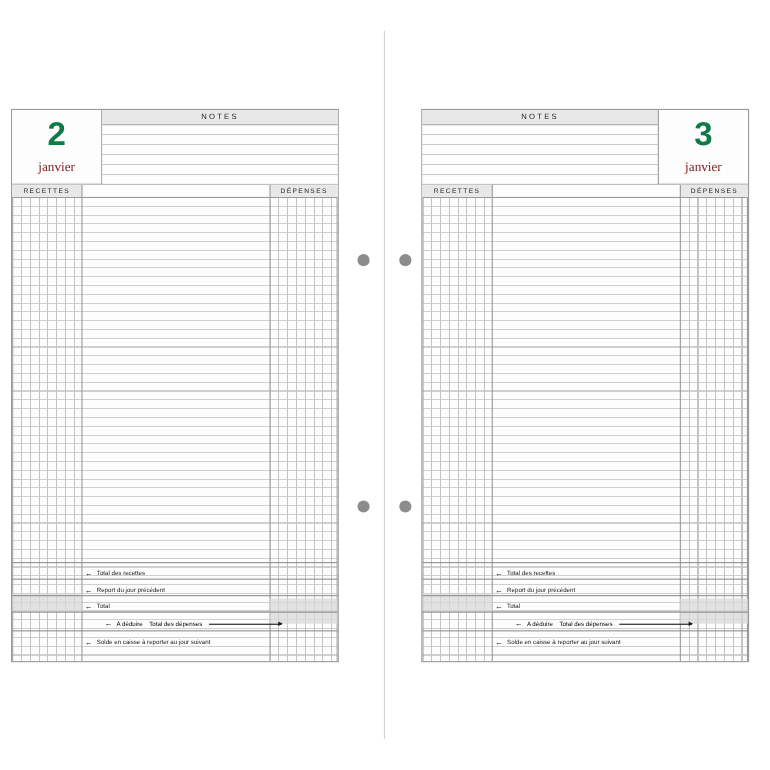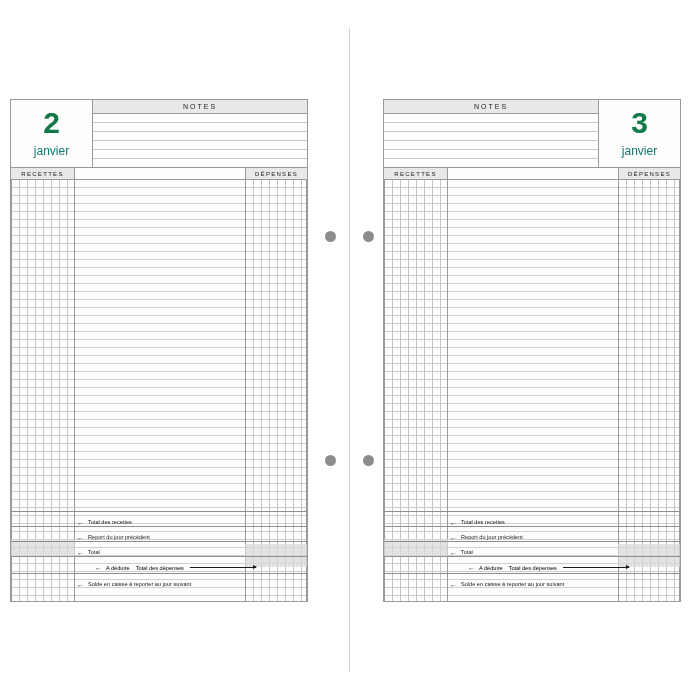--- a/index.html
+++ b/index.html
@@ -80,24 +80,25 @@
     border-left: 1px solid #9a9a9a;
   }
   .daynum {
     color: #0f7a47;
     font-size: 30px;
     font-weight: bold;
     line-height: 1;
     letter-spacing: 0;
   }
   .daymonth {
-    color: #0f766e;
+    color: #7f1d1d;
     font-size: 12px;
     margin-top: 7px;
     line-height: 1;
+    font-family: Liberation Serif, serif;
   }
   .notesbox {
     flex: 1;
     box-sizing: border-box;
     border-bottom: 1px solid #9a9a9a;
     display: flex;
     flex-direction: column;
   }
   .notes-title {
     height: 13px;

